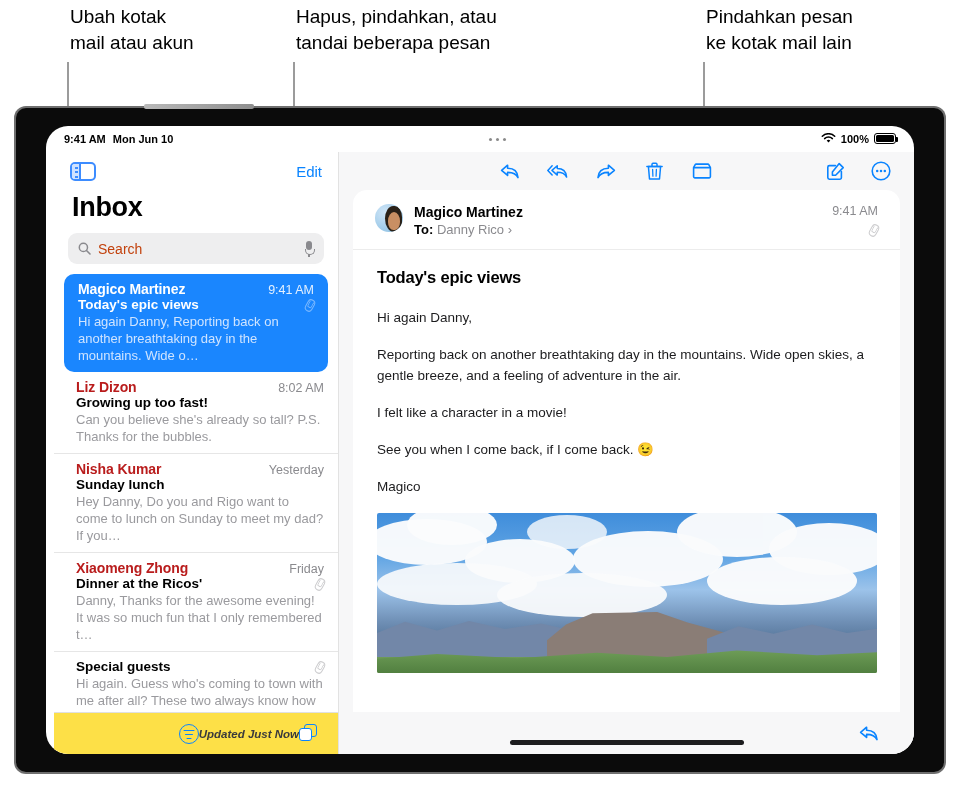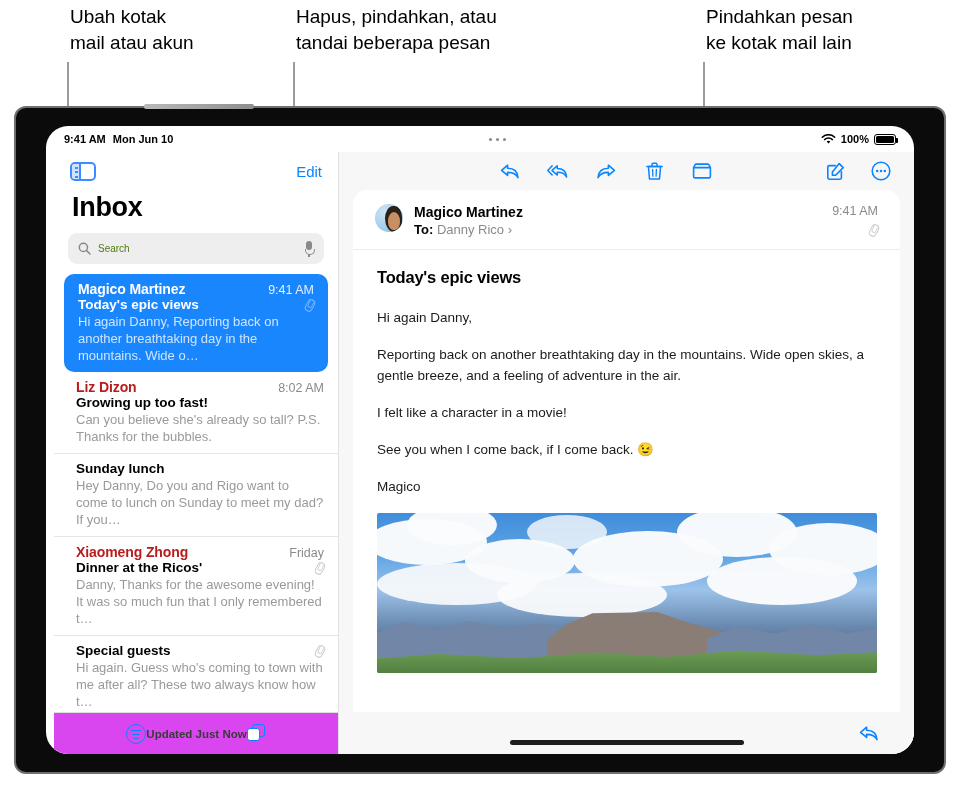--- a/index.html
+++ b/index.html
@@ -66,21 +66,21 @@
     align-items: center;
     padding: 0 18px;
     font-size: 11px;
     font-weight: bold;
     color: #000;
   }
   .sb-left { display:flex; align-items:center; gap:7px; }
   .sb-mid { flex:1; display:flex; justify-content:center; align-items:center; }
   .sb-dots { display:flex; gap:4px; }
   .sb-dots i { width:3px; height:3px; border-radius:50%; background:#8a8a8a; display:block; }
-  .sb-right { display:flex; align-items:center; gap:5px; }
+  .sb-right { display:flex; align-items:flex-start; gap:5px; }
   .batt {
     width: 22px; height: 11px;
     border: 1px solid #000; border-radius: 3px;
     position: relative; padding:1px;
   }
   .batt::after{content:"";position:absolute;right:-3px;top:3px;width:2px;height:5px;background:#000;border-radius:0 1px 1px 0;}
   .batt i { display:block; width:100%; height:100%; background:#000; border-radius:1.5px; }
 
   
   .split { flex:1; display:flex; min-height:0;padding-left:8px; }
@@ -117,21 +117,21 @@
   .sidebar-toggle .pane b:nth-child(3){top:12px;}
   .edit-btn { color:#0a84ff; font-size:15px; background:none;border:none;cursor:pointer;font-family:inherit;}
 
   .inbox-title { font-size: 27px; font-weight: bold; padding: 2px 18px 10px; letter-spacing:-0.3px; }
 
   .search-wrap { padding: 0 14px 10px; }
   .search {
     height: 31px; background:#eeeeef; border-radius: 9px;
     display:flex; align-items:center; gap:7px; padding: 0 10px;
   }
-  .search .ph { flex:1; color:#4d7c0f; font-size:10px; }
+  .search .ph { flex:1; color:#c2410c; font-size:14px; }
   .mic { width:10px; height:16px; position:relative; }
   .mic::before{content:"";position:absolute;left:2px;top:0;width:6px;height:9px;border-radius:3px;background:#8a8a8e;}
   .mic::after{content:"";position:absolute;left:1px;top:8px;width:8px;height:5px;border:1.4px solid #8a8a8e;border-top:none;border-radius:0 0 5px 5px;}
   .mic i{position:absolute;left:4.3px;top:13px;width:1.4px;height:3px;background:#8a8a8e;display:block;}
 
   .maillist { flex:1; overflow:hidden; padding: 0 0 0 0; }
   .mailrow {
     padding: 7px 14px 8px 22px;
     position: relative;
     border-bottom: 1px solid #e6e6e6;
@@ -159,24 +159,25 @@
     content:"";position:absolute;left:5px;top:3px;width:2.5px;height:6px;
     border:1.3px solid #9a9a9e;border-top:none;border-radius:0 0 2px 2px;transform:rotate(28deg);
   }
   .mailrow.sel .mr-from,.mailrow.sel .mr-sub{color:#fff;}
   .mailrow.sel .mr-time{color:#e3f0ff;}
   .mailrow.sel .mr-prev{color:#cfe4ff;}
   .mailrow.sel .clip::before,.mailrow.sel .clip::after{border-color:#dbeaff;}
 
   .sb-footer {
     height: 42px; flex:0 0 42px;
-    background: #d946ef;
+    background: #fde047;
     border-top: 1px solid #e0e0e0;
-    display:flex;align-items:center;justify-content:center;
+    display:flex;align-items:center;justify-content:flex-end;
     padding: 0 20px;
+    font-style: italic;
   }
   .filter-icon {
     width:20px;height:20px;border-radius:50%;border:1.7px solid #0a84ff;position:relative;
   }
   .filter-icon b{position:absolute;left:50%;transform:translateX(-50%);height:1.7px;background:#0a84ff;border-radius:1px;display:block;}
   .filter-icon b:nth-child(1){top:5px;width:11px;}
   .filter-icon b:nth-child(2){top:9px;width:8px;}
   .filter-icon b:nth-child(3){top:13px;width:5px;}
   .updated { font-size:11.5px; font-weight:bold; color:#3a3a3c; }
   .windows-icon{width:19px;height:19px;position:relative;}
@@ -336,20 +337,24 @@
                 <span class="mr-from">Liz Dizon</span>
                 <span class="mr-time">8:02 AM</span>
               </div>
               <div class="mr-sub-line">
                 <span class="mr-sub">Growing up too fast!</span>
               </div>
               <div class="mr-prev">Can you believe she's already so tall? P.S. Thanks for the bubbles.</div>
             </div>
 
             <div class="mailrow">
+              <div class="mr-top">
+                <span class="mr-from">Nisha Kumar</span>
+                <span class="mr-time">Yesterday</span>
+              </div>
               <div class="mr-sub-line">
                 <span class="mr-sub">Sunday lunch</span>
               </div>
               <div class="mr-prev">Hey Danny, Do you and Rigo want to come to lunch on Sunday to meet my dad? If you…</div>
             </div>
 
             <div class="mailrow">
               <div class="mr-top">
                 <span class="mr-from">Xiaomeng Zhong</span>
                 <span class="mr-time">Friday</span>

